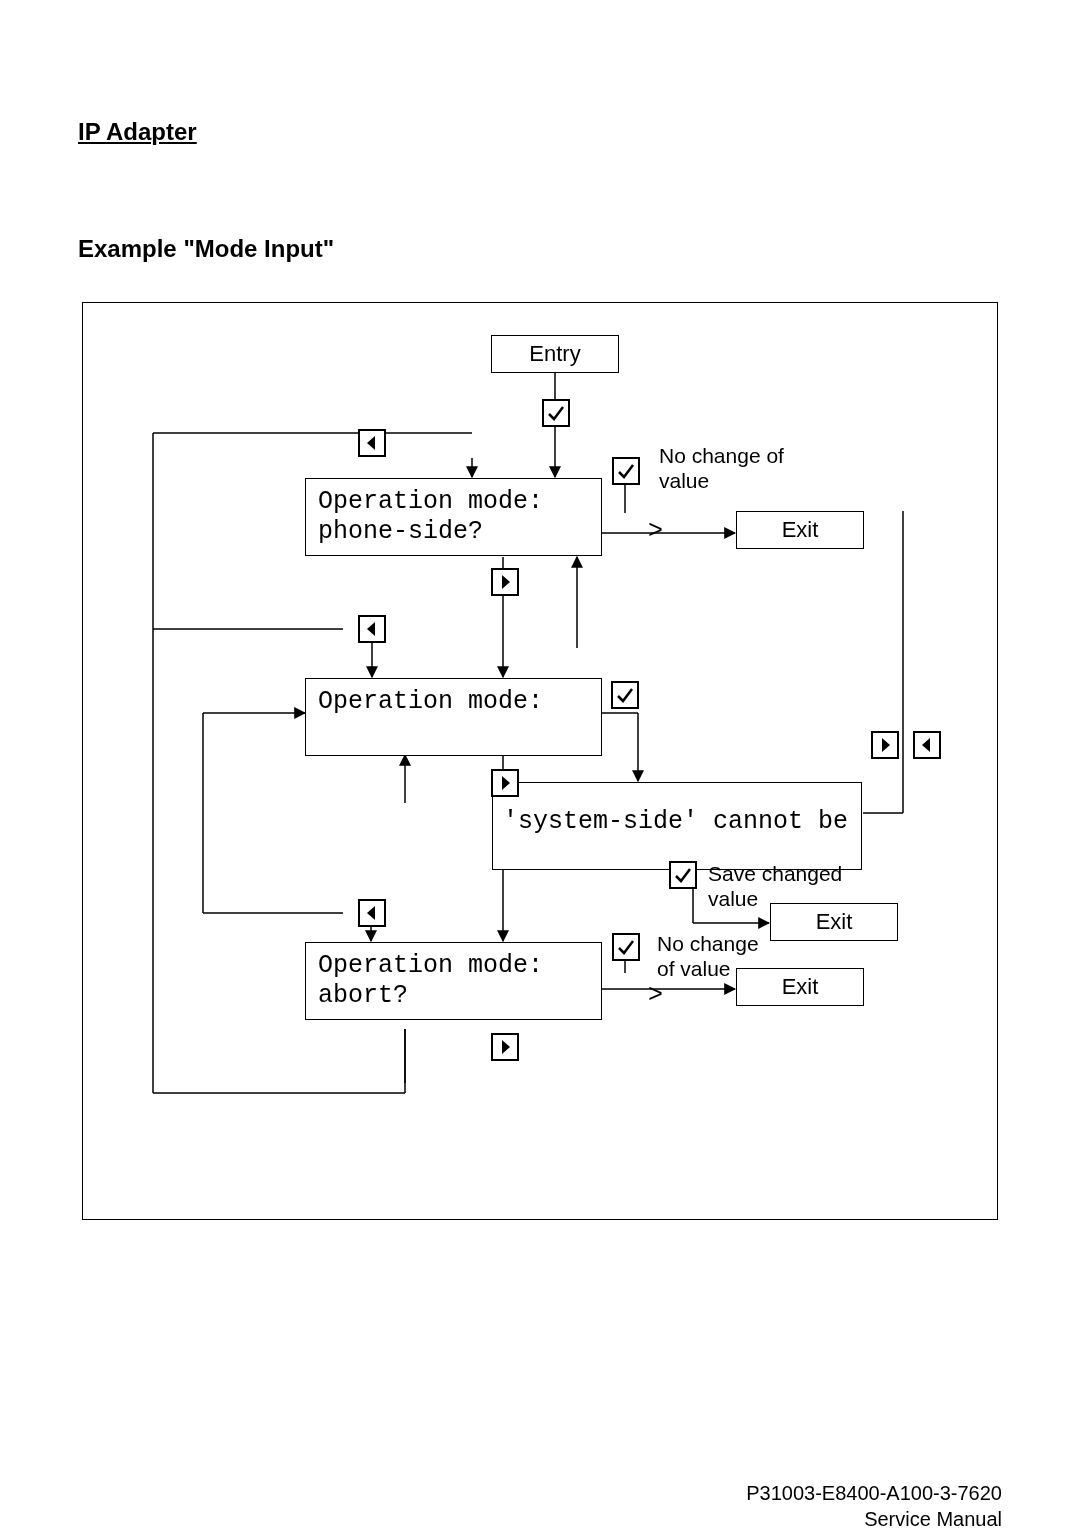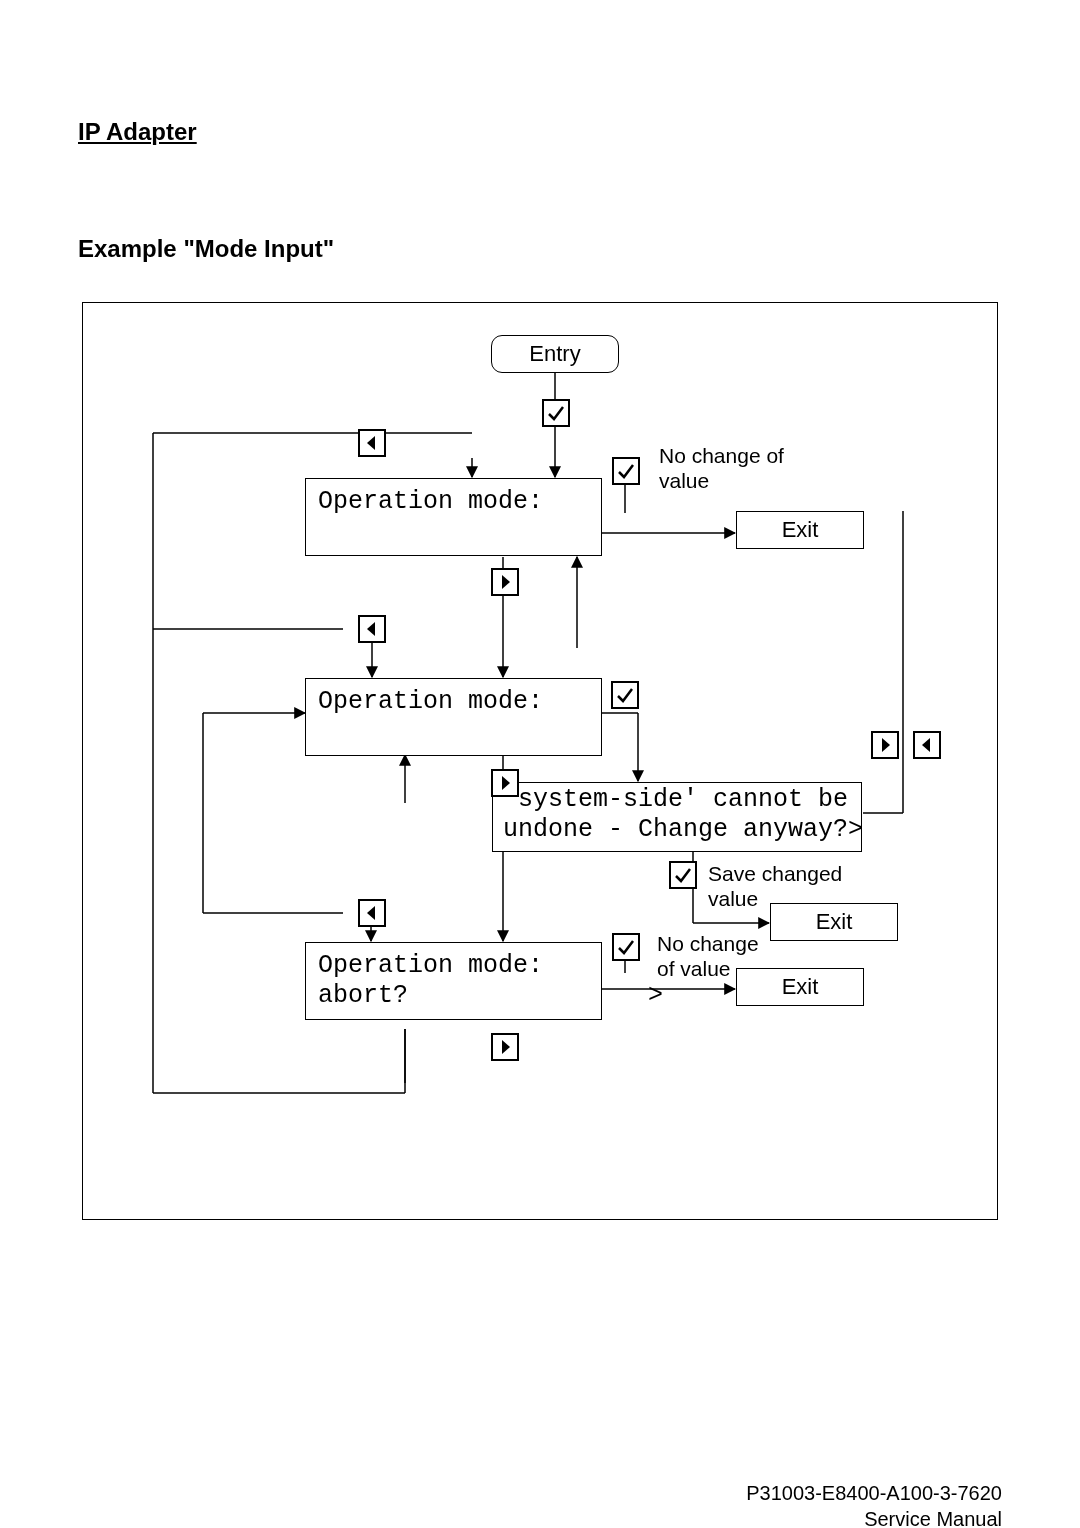--- a/index.html
+++ b/index.html
@@ -181,39 +181,39 @@
 
         <line x1="216" y1="410" x2="222" y2="410" marker-end="url(#ah)"></line>
 
         <line x1="322" y1="500" x2="322" y2="452" marker-end="url(#ah)"></line>
 
         <line x1="322" y1="780" x2="322" y2="726"></line>
 
       </g>
     </svg>
 
-    <div class="box center" style="left:408px; top:32px; width:128px; height:38px;border-radius:11px;">
+    <div class="box center" style="left:408px; top:32px; width:128px; height:38px;">
       <span>Entry</span>
     </div>
 
     <div class="box" style="left:222px; top:175px; width:297px; height:78px; padding:8px 12px; display:block;">
       <div class="mono">Operation mode:</div>
+      <div class="mono">phone-side?           &gt;</div>
     </div>
 
     <div class="box center" style="left:653px; top:208px; width:128px; height:38px;">
       <span>Exit</span>
     </div>
 
     <div class="box" style="left:222px; top:375px; width:297px; height:78px; padding:8px 12px; display:block;">
       <div class="mono">Operation mode:</div>
     </div>
 
-    <div class="box" style="left:409px; top:479px; width:370px; height:70px; padding:2px 10px; display:block;">
+    <div class="box" style="left:409px; top:479px; width:370px; height:88px; padding:24px 10px; display:block;">
       <div class="mono">'system-side' cannot be</div>
-      <div class="mono">undone - Change anyway?&gt;</div>
     </div>
 
     <div class="box center" style="left:687px; top:600px; width:128px; height:38px;">
       <span>Exit</span>
     </div>
 
     <div class="box" style="left:222px; top:639px; width:297px; height:78px; padding:8px 12px; display:block;">
       <div class="mono">Operation mode:</div>
       <div class="mono">abort?                &gt;</div>
     </div>

